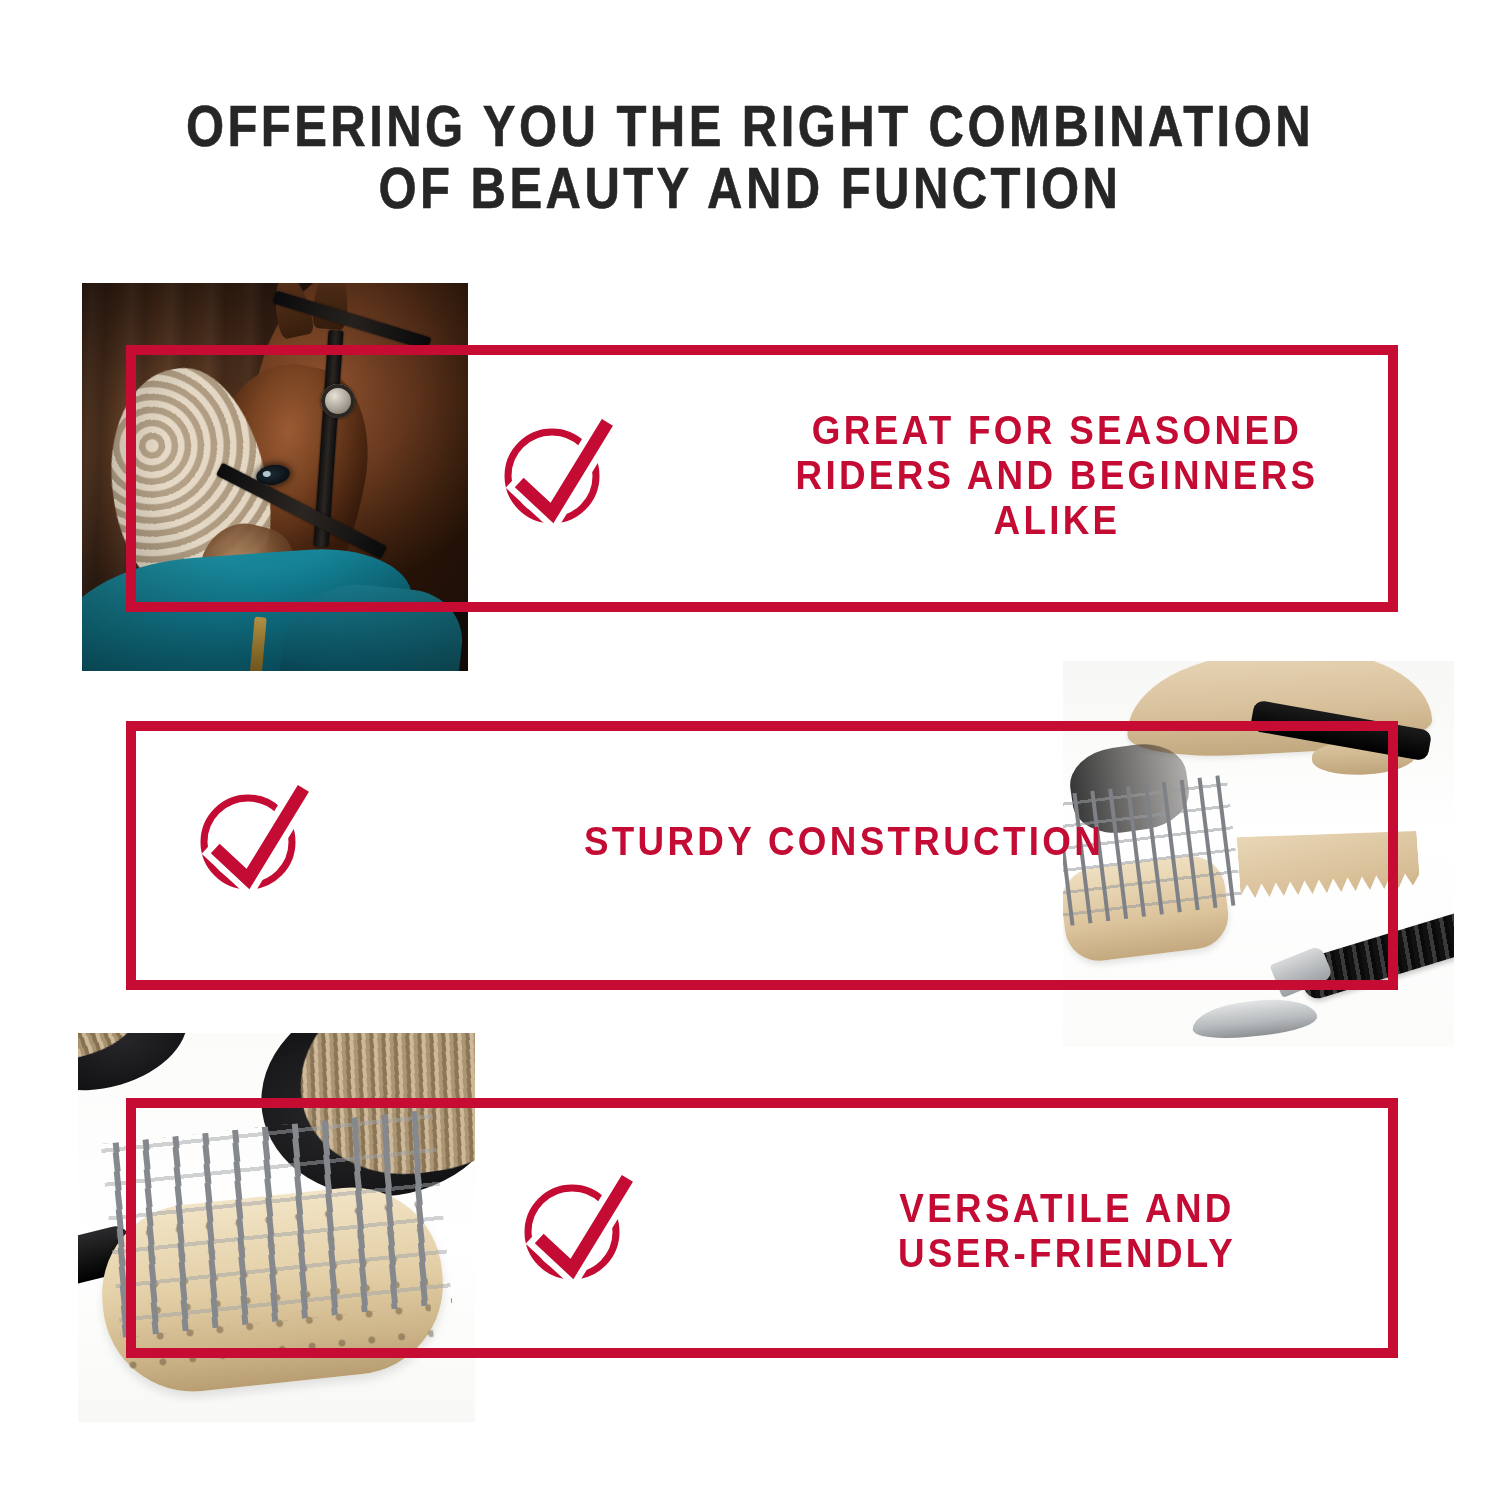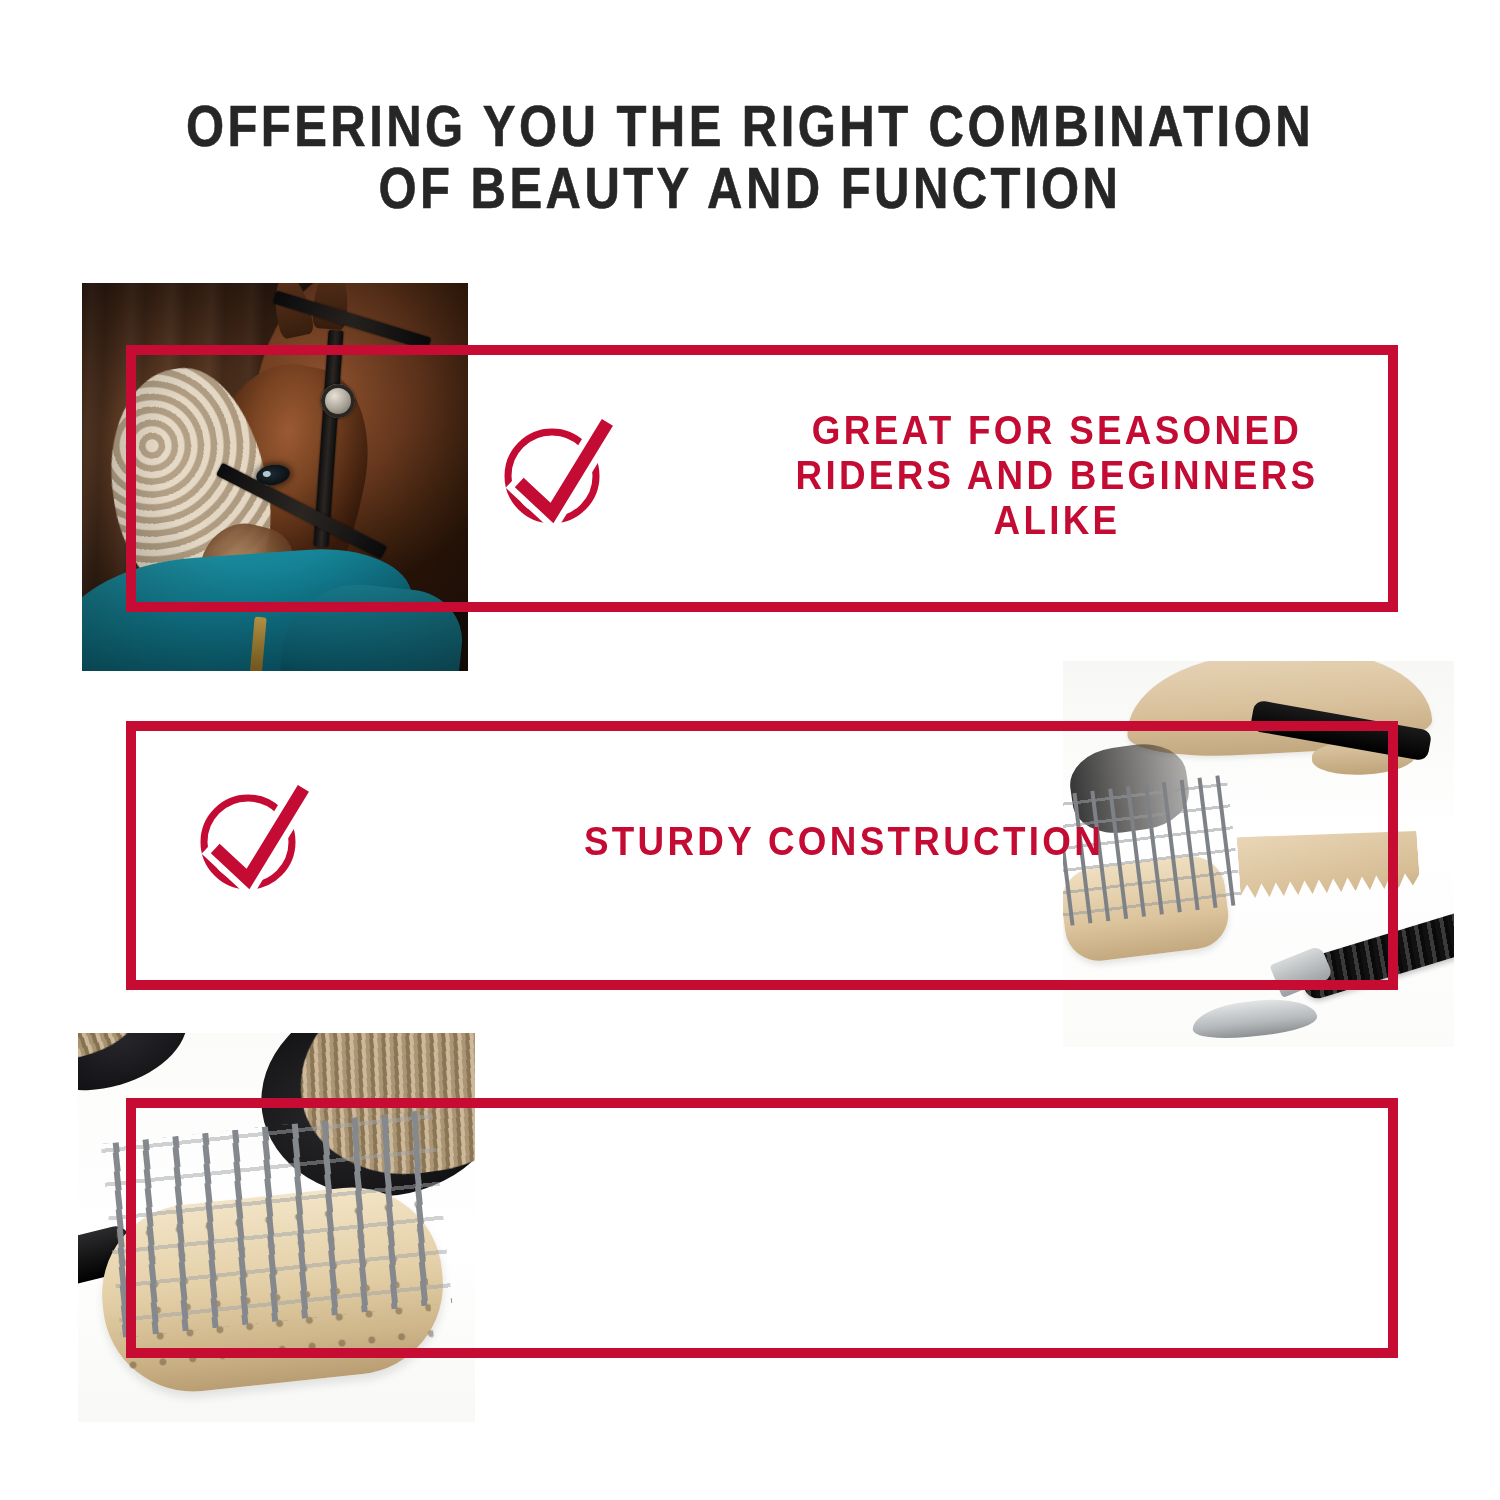--- a/index.html
+++ b/index.html
@@ -444,14 +444,32 @@
         <path d="M24 73 L52 99 L104 14" fill="none" stroke="#C30B33" stroke-width="13" stroke-linecap="square" stroke-linejoin="miter"></path>
       </svg>
     </span>
     <div class="feature-text">
       <span>GREAT FOR SEASONED</span>
       <span>RIDERS AND BEGINNERS</span>
       <span>ALIKE</span>
     </div>
   </div>
 
+  <div class="feature" id="feature-3">
+    <span class="check-icon">
+      <svg width="118" height="118" viewBox="0 0 118 118" aria-hidden="true">
+        <defs>
+          <mask id="m3">
+            <rect x="0" y="0" width="118" height="118" fill="#fff"></rect>
+            <path d="M24 73 L52 99 L104 14" fill="none" stroke="#000" stroke-width="26" stroke-linecap="square"></path>
+          </mask>
+        </defs>
+        <circle cx="52" cy="62" r="44" fill="none" stroke="#C30B33" stroke-width="7" mask="url(#m3)"></circle>
+        <path d="M24 73 L52 99 L104 14" fill="none" stroke="#C30B33" stroke-width="13" stroke-linecap="square" stroke-linejoin="miter"></path>
+      </svg>
+    </span>
+    <div class="feature-text">
+      <span>VERSATILE AND</span>
+      <span>USER-FRIENDLY</span>
+    </div>
+  </div>
 
 </div>
 
 </body></html>

